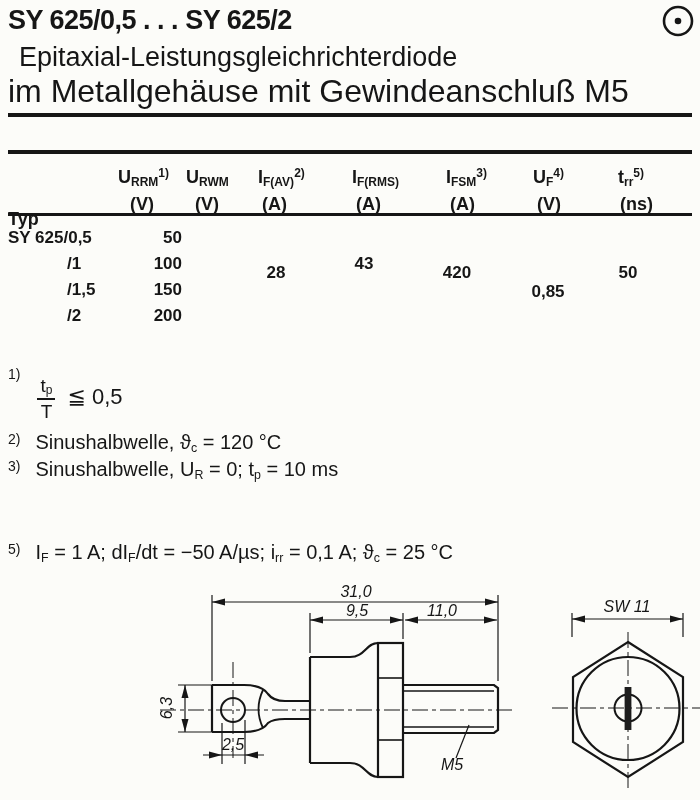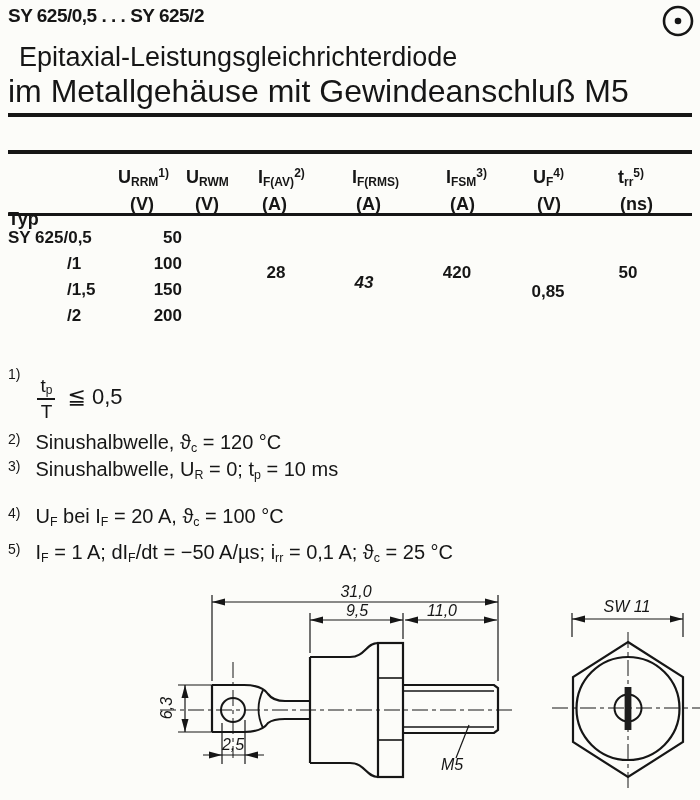--- a/index.html
+++ b/index.html
@@ -1,20 +1,20 @@
 <!DOCTYPE html>
 <html><head>
 <meta charset="utf-8">
 <style>
   html,body{margin:0;padding:0;}
   #page{position:relative;width:700px;height:800px;background:#fcfcf9;color:#161616;
     font-family:"Liberation Sans","DejaVu Sans",sans-serif;overflow:hidden;}
   .abs{position:absolute;}
   
-  #title{left:8px;top:5px;font-size:19px;font-weight:bold;letter-spacing:-0.5px;}
+  #title{left:8px;top:5px;font-size:27px;font-weight:bold;letter-spacing:-0.5px;}
   #sub1{left:19px;top:42px;font-size:27px;}
   #sub2{left:8px;top:73px;font-size:32px;}
   .rule{left:8px;width:684px;background:#161616;}
   
   .th{top:162px;font-size:18px;font-weight:bold;line-height:22px;white-space:nowrap;}
   .th sub{font-size:12px;vertical-align:-3px;letter-spacing:0;}
   .th sup{font-size:12px;vertical-align:6px;}
   .th .unit{display:block;}
   .cell{font-size:17px;font-weight:bold;white-space:nowrap;}
   .vr{width:64px;text-align:right;}
@@ -89,44 +89,41 @@
     <div class="abs cell" style="left:67px;top:254px;">/1</div>
     <div class="abs cell" style="left:67px;top:280px;">/1,5</div>
     <div class="abs cell" style="left:67px;top:306px;">/2</div>
 
     <div class="abs cell vr" style="left:118px;top:228px;">50</div>
     <div class="abs cell vr" style="left:118px;top:254px;">100</div>
     <div class="abs cell vr" style="left:118px;top:280px;">150</div>
     <div class="abs cell vr" style="left:118px;top:306px;">200</div>
 
     <div class="abs cell shared" style="left:276px;top:263px;">28</div>
-    <div class="abs cell shared" style="left:364px;top:273px;font-style:italic;">43</div>
+    <div class="abs cell shared" style="left:364px;top:254px;">43</div>
     <div class="abs cell shared" style="left:457px;top:263px;">420</div>
     <div class="abs cell shared" style="left:548px;top:258px;margin-top:24px;">0,85</div>
     <div class="abs cell shared" style="left:628px;top:263px;">50</div>
   </div>
 
 
   <div class="abs fn" id="fn1" style="top:371px;">
     <span class="fnm" style="align-self:flex-start;">1)</span>
     <span class="frac">
       <span class="num"><span>t</span><sub>p</sub></span>
       <span class="den">T</span>
     </span>
     <span class="cond">≦ 0,5</span>
   </div>
 
   <div class="abs fn" style="top:431px;">
     <span class="fnm">2)</span><span><span>Sinushalbwelle, </span><span>ϑ</span><span class="sub">c</span><span> = 120 °C</span></span>
   </div>
   <div class="abs fn" style="top:458px;">
     <span class="fnm">3)</span><span><span>Sinushalbwelle, U</span><span class="sub">R</span><span> = 0; t</span><span class="sub">p</span><span> = 10 ms</span></span>
-  </div>
-  <div class="abs fn" style="top:505px;">
-    <span class="fnm">4)</span><span><span>U</span><span class="sub">F</span><span> bei I</span><span class="sub">F</span><span> = 20 A, </span><span>ϑ</span><span class="sub">c</span><span> = 100 °C</span></span>
   </div>
   <div class="abs fn" style="top:541px;">
     <span class="fnm">5)</span><span><span>I</span><span class="sub">F</span><span> = 1 A; dI</span><span class="sub">F</span><span>/dt = −50 A/µs; i</span><span class="sub">rr</span><span> = 0,1 A; </span><span>ϑ</span><span class="sub">c</span><span> = 25 °C</span></span>
   </div>
 
   <svg class="abs" id="drawing" width="700" height="220" viewBox="0 0 700 220">
     <g stroke="#161616" fill="none">
 
       <g stroke-width="1.2">
 

